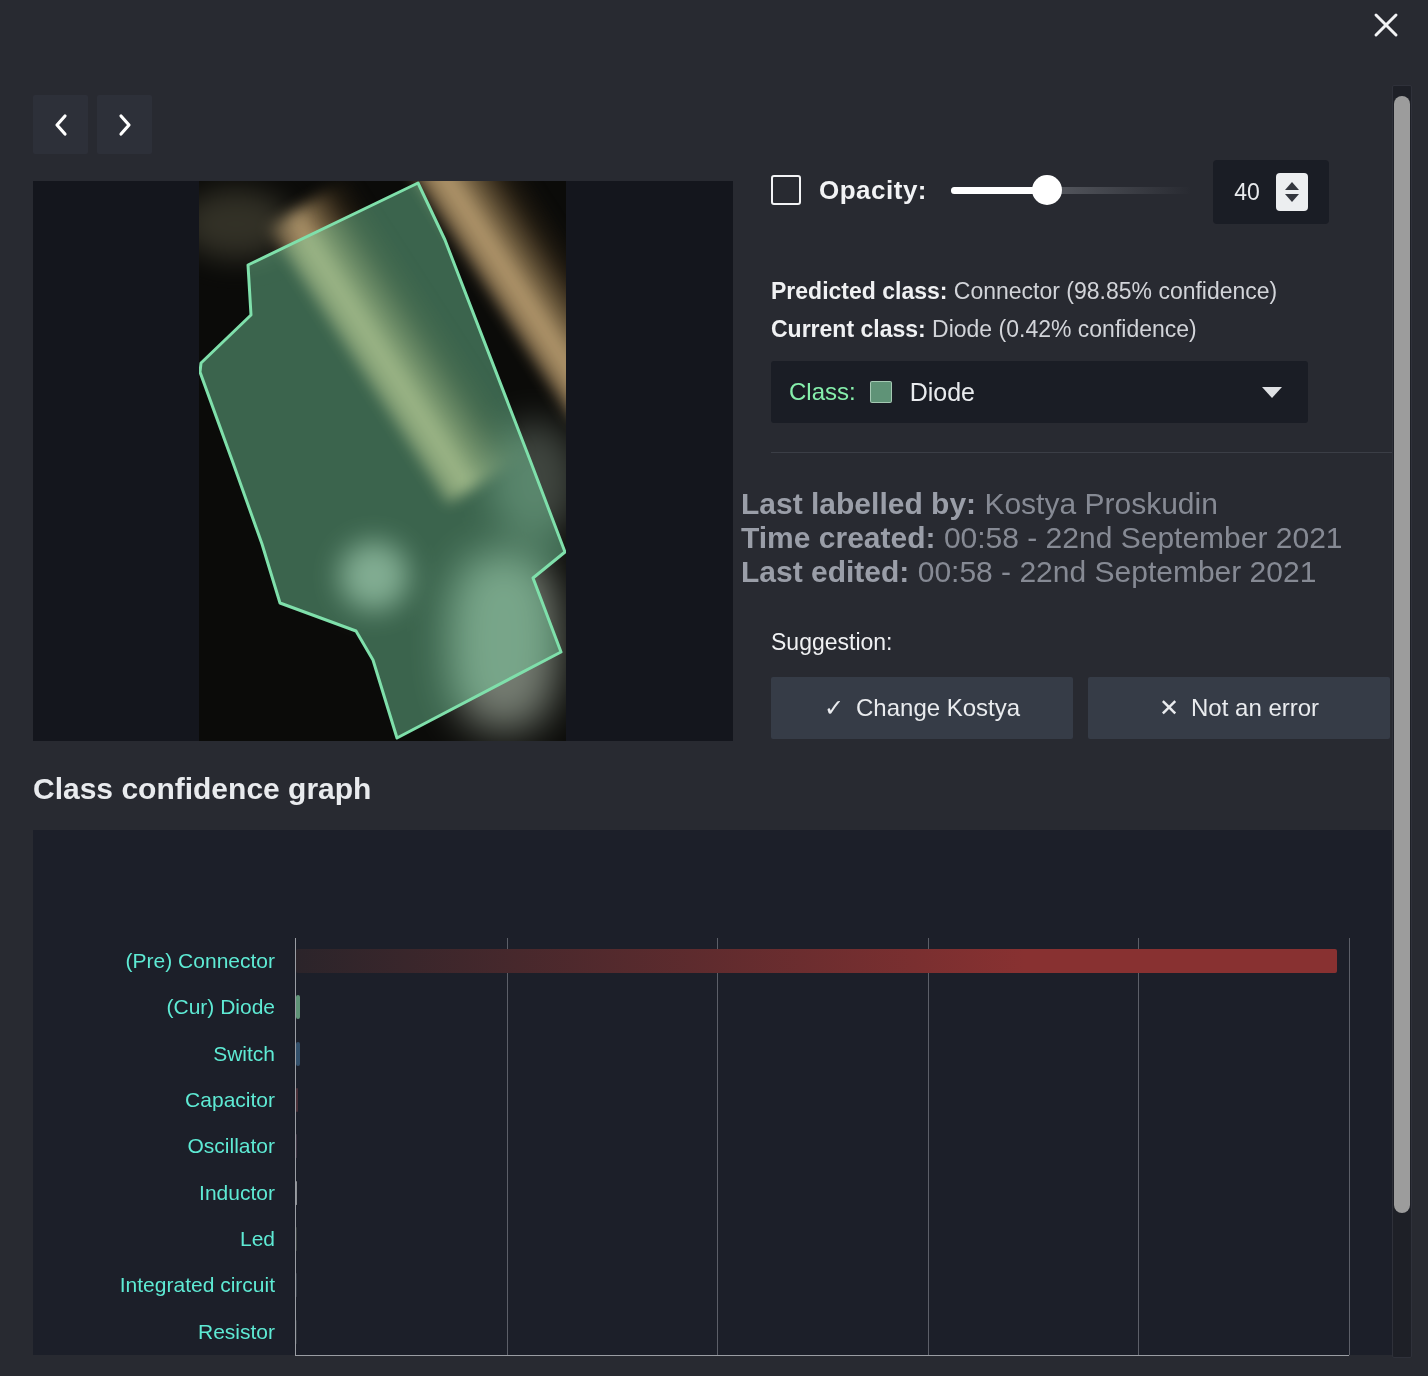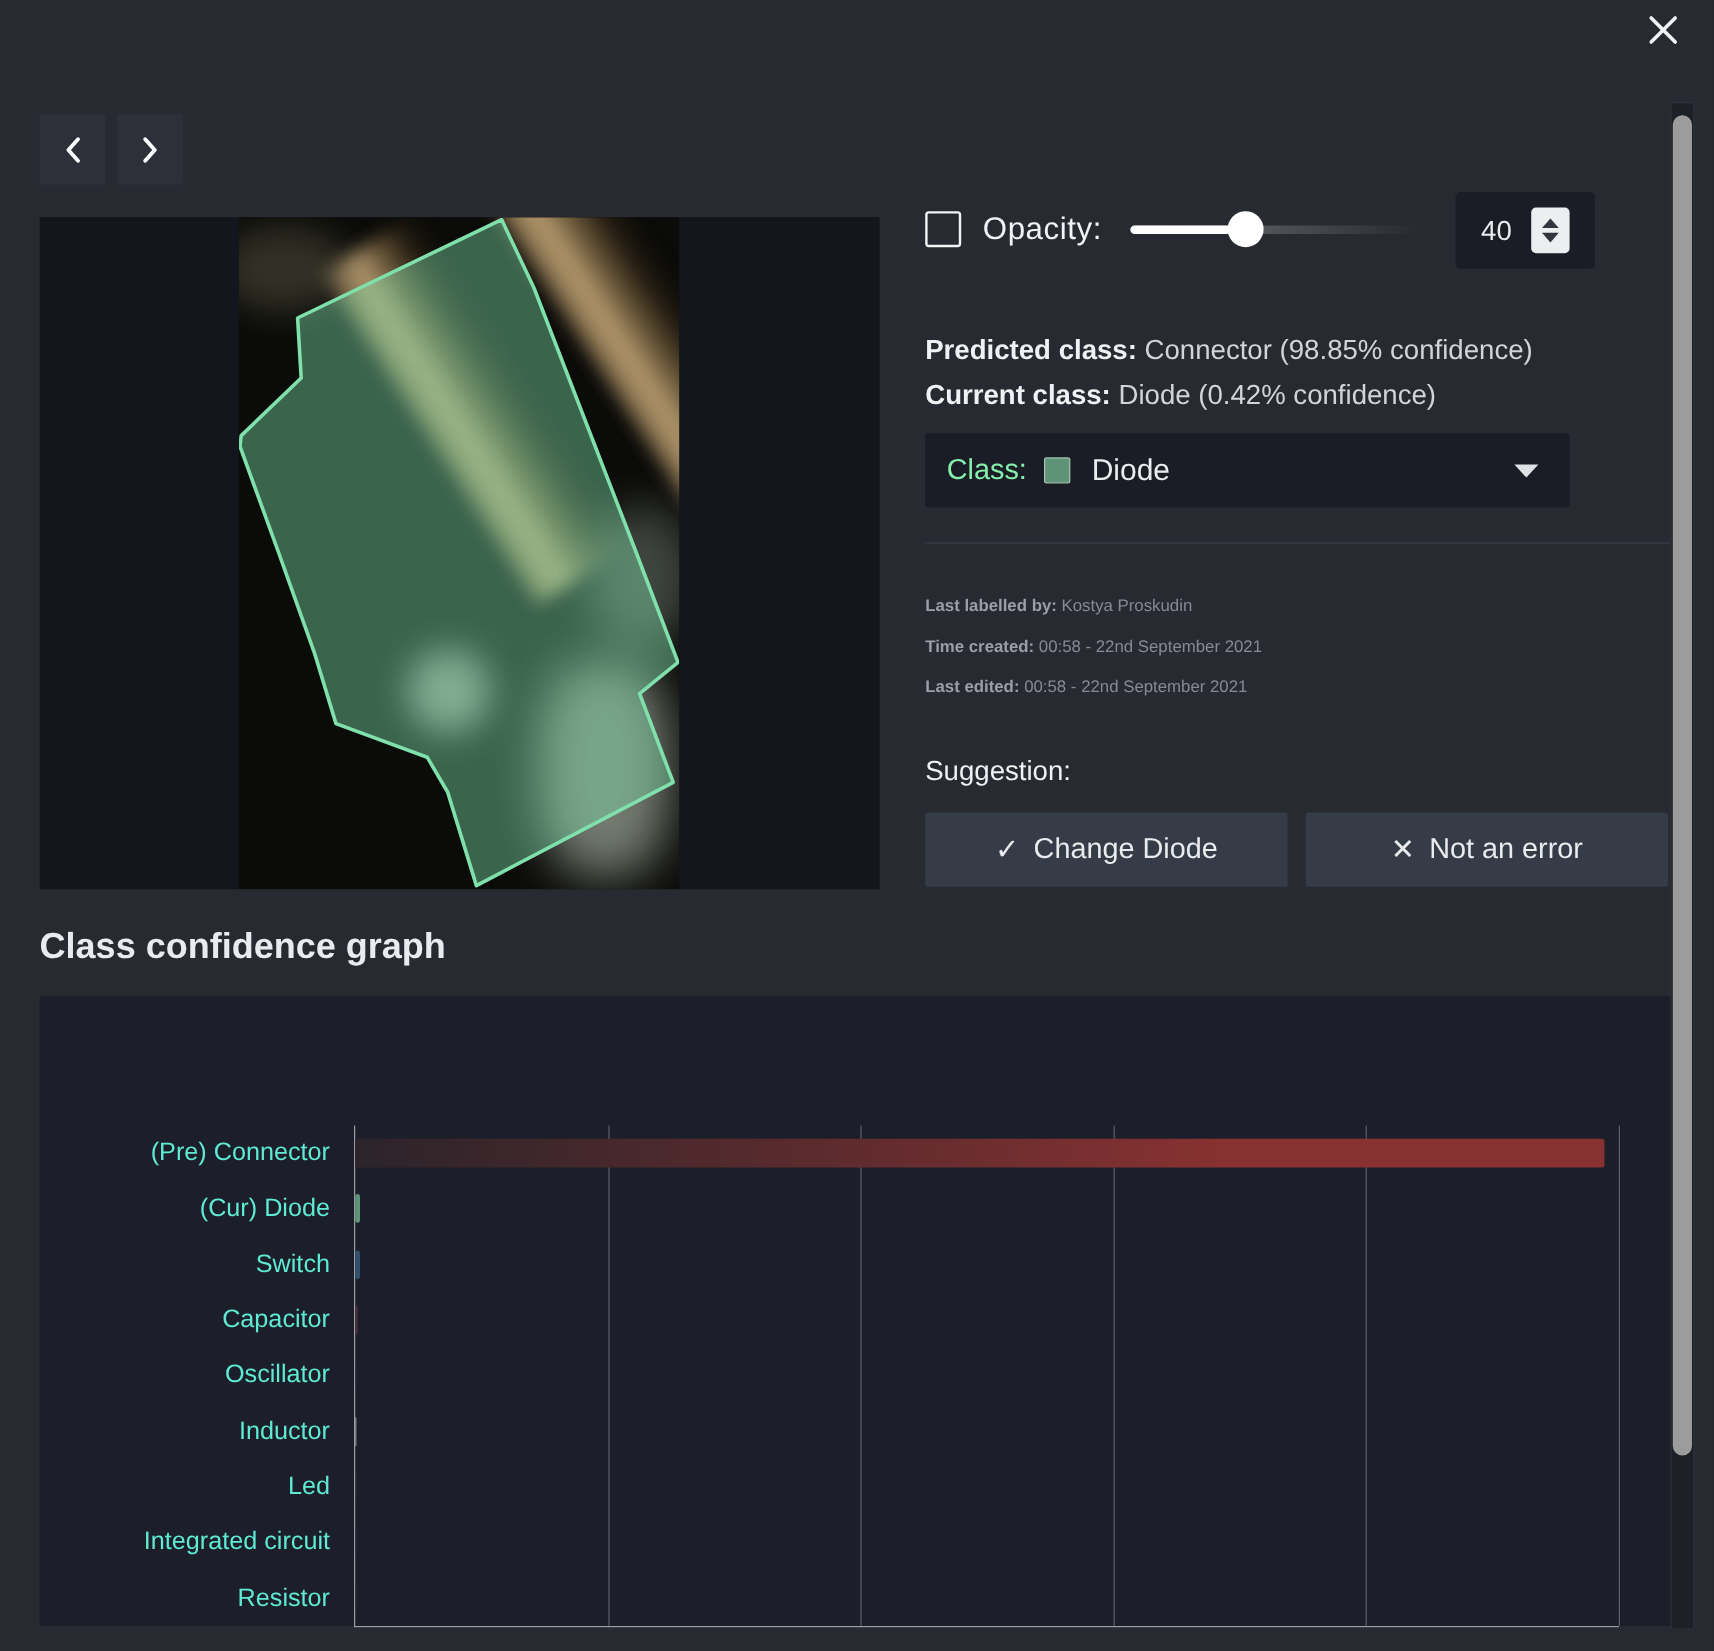--- a/index.html
+++ b/index.html
@@ -21,21 +21,21 @@
   .blob{position:absolute;}
   .blob-stripes{right:-50px;top:-50px;width:300px;height:330px;transform:rotate(-33deg);filter:blur(7px);opacity:.9;
     background:repeating-linear-gradient(90deg,rgba(0,0,0,0) 0 18px,#8a7350 26px,#c9ab7a 48px,#6d5a3c 72px,#231c11 96px,rgba(0,0,0,0) 118px 150px);}
   .blob-gray{left:-18px;top:8px;width:110px;height:70px;border-radius:50%;background:#53503f;filter:blur(14px);opacity:.55;}
   .blob-spot1{left:140px;top:360px;width:70px;height:70px;border-radius:50%;background:#e8efe2;filter:blur(14px);opacity:.55;}
   .blob-spot2{left:250px;top:370px;width:110px;height:180px;border-radius:40%;background:#dcebd8;filter:blur(20px);opacity:.5;}
   .blob-spot3{left:290px;top:240px;width:90px;height:120px;border-radius:50%;background:#b9cdbd;filter:blur(18px);opacity:.3;}
   .poly-svg{position:absolute;left:0;top:0;}
 
   
-  .opacity-row{position:absolute;left:771px;top:175px;display:flex;align-items:center;}
+  .opacity-row{position:absolute;left:771px;top:175px;display:flex;font-weight:bold;}
   .checkbox{width:26px;height:26px;border:2.5px solid #f2f3f5;border-radius:3px;background:transparent;cursor:pointer;}
   .opacity-label{font-size:26px;color:#f2f3f5;margin-left:18px;letter-spacing:.5px;}
   .slider{position:relative;width:240px;height:30px;margin-left:24px;cursor:pointer;}
   .slider-track{position:absolute;left:0;top:12px;height:7px;width:100%;border-radius:4px;
     background:linear-gradient(90deg,#75787f 0%,rgba(110,113,120,0) 100%);}
   .slider-fill{position:absolute;left:0;top:12px;height:7px;border-radius:4px;background:#ffffff;}
   .slider-thumb{position:absolute;top:0;width:30px;height:30px;border-radius:50%;background:#ffffff;margin-left:-15px;}
   .number-box{position:absolute;left:1213px;top:160px;width:116px;height:64px;background:#1a1d25;border-radius:4px;
     display:flex;align-items:center;justify-content:center;gap:16px;}
   .number-value{font-size:23px;color:#e9ebee;}
@@ -52,21 +52,21 @@
   .dropdown{position:absolute;left:771px;top:361px;width:537px;height:62px;background:#1a1d25;border-radius:3px;
     display:flex;align-items:center;cursor:pointer;}
   .dd-label{font-size:24px;color:#86efac;margin-left:18px;}
   .dd-swatch{width:22px;height:22px;border-radius:2px;margin-left:14px;border:1.5px solid rgba(220,245,230,.55);box-sizing:border-box;}
   .dd-value{font-size:25px;color:#e9ebee;margin-left:18px;}
   .dd-caret{margin-left:auto;margin-right:26px;width:0;height:0;
     border-left:10px solid transparent;border-right:10px solid transparent;border-top:11px solid #dfe1e4;}
 
   .divider{position:absolute;left:771px;top:452px;width:624px;height:1px;background:#3b3e46;}
 
-  .meta-lines{position:absolute;left:771px;top:487px;font-size:14px;line-height:34px;}
+  .meta-lines{position:absolute;left:741px;top:487px;font-size:30px;line-height:34px;}
   .meta-label{font-weight:bold;color:#9a9ea8;}
   .meta-value{color:#84889221;color:#868a94;}
 
   .suggestion-title{position:absolute;left:771px;top:629px;font-size:23px;font-weight:normal;color:#f0f1f3;}
   .btn-row{position:absolute;left:771px;top:677px;display:flex;gap:15px;}
   .action-btn{width:302px;height:62px;background:#363c47;border:none;border-radius:2px;cursor:pointer;
     color:#e9ebee;font-size:24px;font-family:"Liberation Sans",sans-serif;
     display:flex;align-items:center;justify-content:center;gap:12px;}
   .btn-glyph{font-size:24px;}
 
@@ -173,21 +173,21 @@
     <div>
       <span class="meta-label">Last edited:</span>
       <span class="meta-value">00:58 - 22nd September 2021</span>
     </div>
   </div>
 
   <div class="suggestion-title">Suggestion:</div>
   <div class="btn-row">
     <button class="action-btn">
       <span class="btn-glyph">✓</span>
-      <span>Change Diode</span>
+      <span>Change Kostya</span>
     </button>
     <button class="action-btn">
       <span class="btn-glyph">✕</span>
       <span>Not an error</span>
     </button>
   </div>
 
   <div class="chart-heading">Class confidence graph</div>
 
   <div class="chart-panel">

